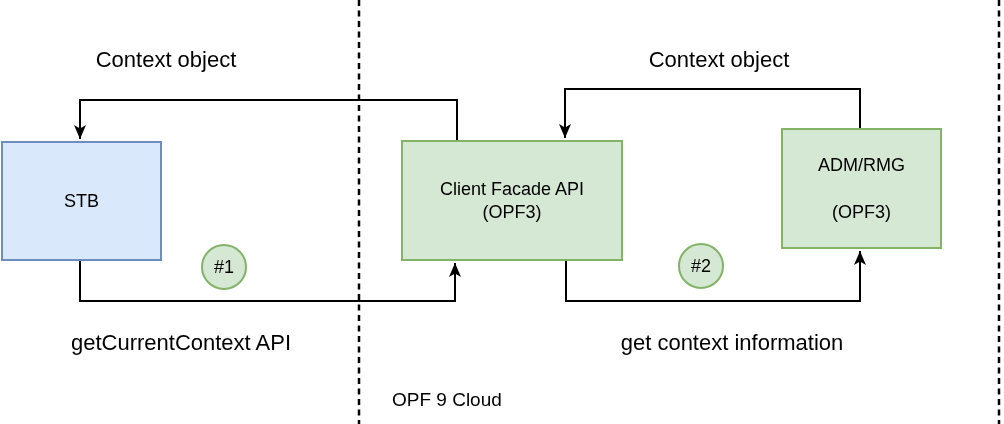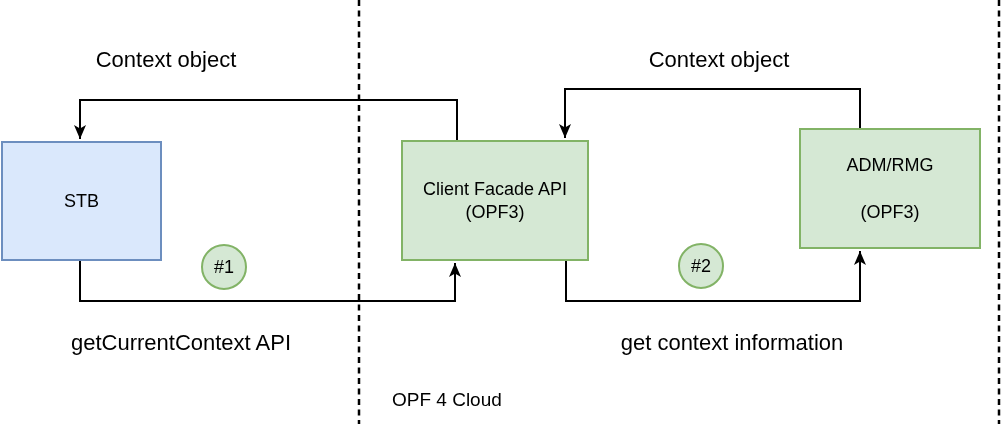--- a/index.html
+++ b/index.html
@@ -103,39 +103,39 @@
 
     <path class="arrow" marker-end="url(#arrow)" d="M860,128 V89 H565 V138"></path>
 
     <path class="arrow" marker-end="url(#arrow)" d="M566,261 V301 H860 V251"></path>
   </svg>
 
   <div class="node blue" style="left:1px; top:141px; width:161px; height:120px;">
     <span>STB</span>
   </div>
 
-  <div class="node green" style="left:401px; top:140px; width:188px; height:121px;">
+  <div class="node green" style="left:401px; top:140px; width:222px; height:121px;">
     <span>Client Facade API</span>
     <span>(OPF3)</span>
   </div>
 
-  <div class="node green" style="left:799px; top:128px; width:182px; height:121px;gap:25px;">
+  <div class="node green" style="left:781px; top:128px; width:161px; height:121px;gap:25px;">
     <span>ADM/RMG</span>
     <span>(OPF3)</span>
   </div>
 
   <div class="edge-label" style="left:66px; top:49px; width:200px;">Context object</div>
 
   <div class="edge-label" style="left:619px; top:49px; width:200px;">Context object</div>
 
   <div class="edge-label" style="left:607px; top:332px; width:250px;">get context information</div>
 
   <div class="edge-label" style="left:56px; top:332px; width:250px;">getCurrentContext API</div>
 
-  <div class="region-label" style="left:392px; top:389px;">OPF 4 Cloud</div>
+  <div class="region-label" style="left:392px; top:389px;">OPF 9 Cloud</div>
 
   <div class="badge" style="left:201px; top:244px;">
     <span>#1</span>
   </div>
 
   <div class="badge" style="left:678px; top:243px;">
     <span>#2</span>
   </div>
 
 </div>

